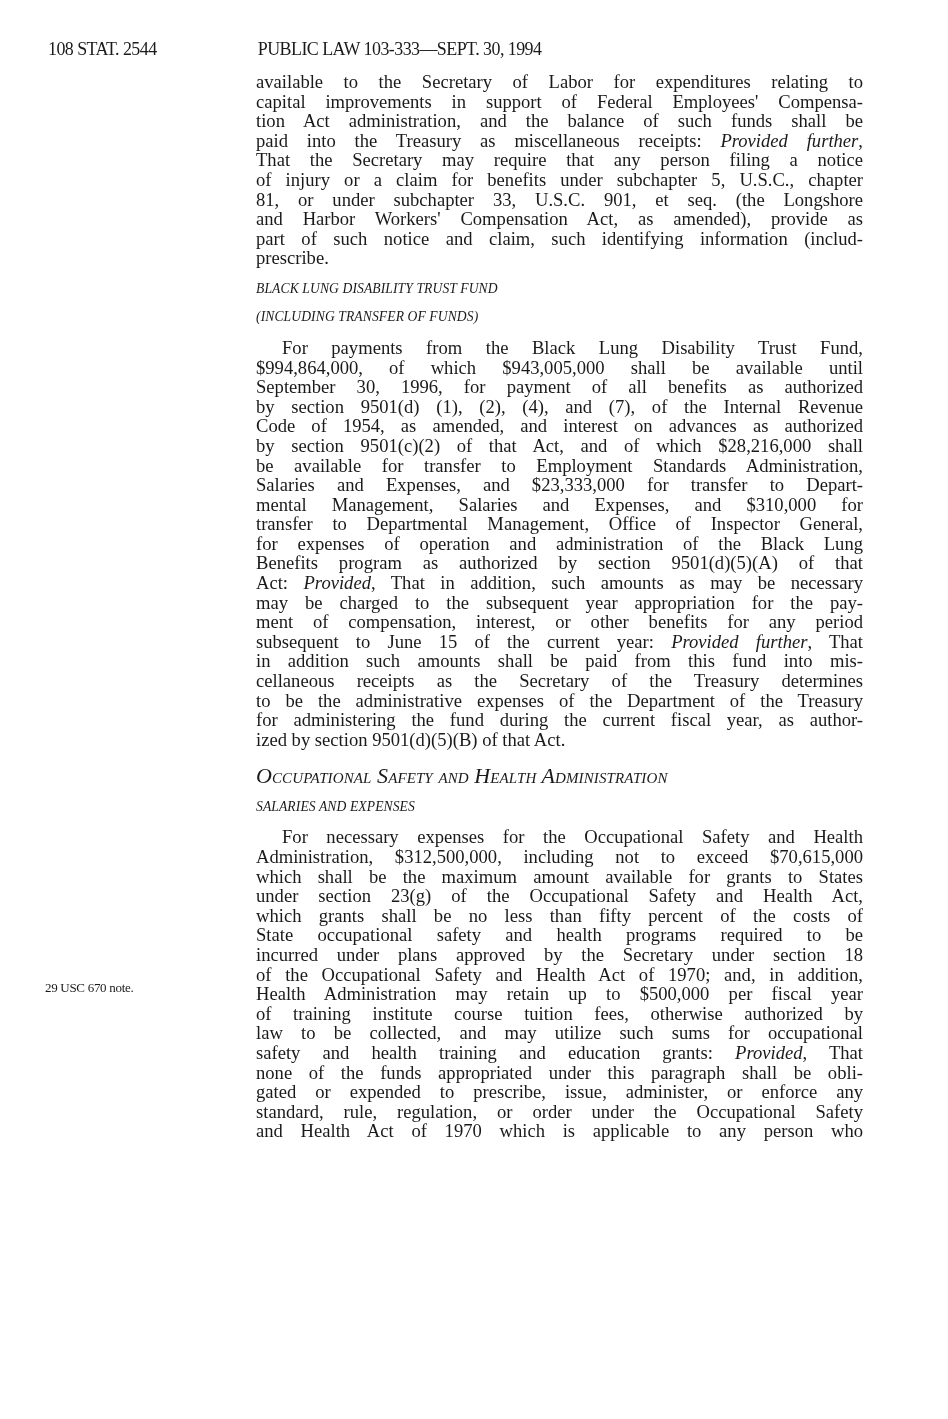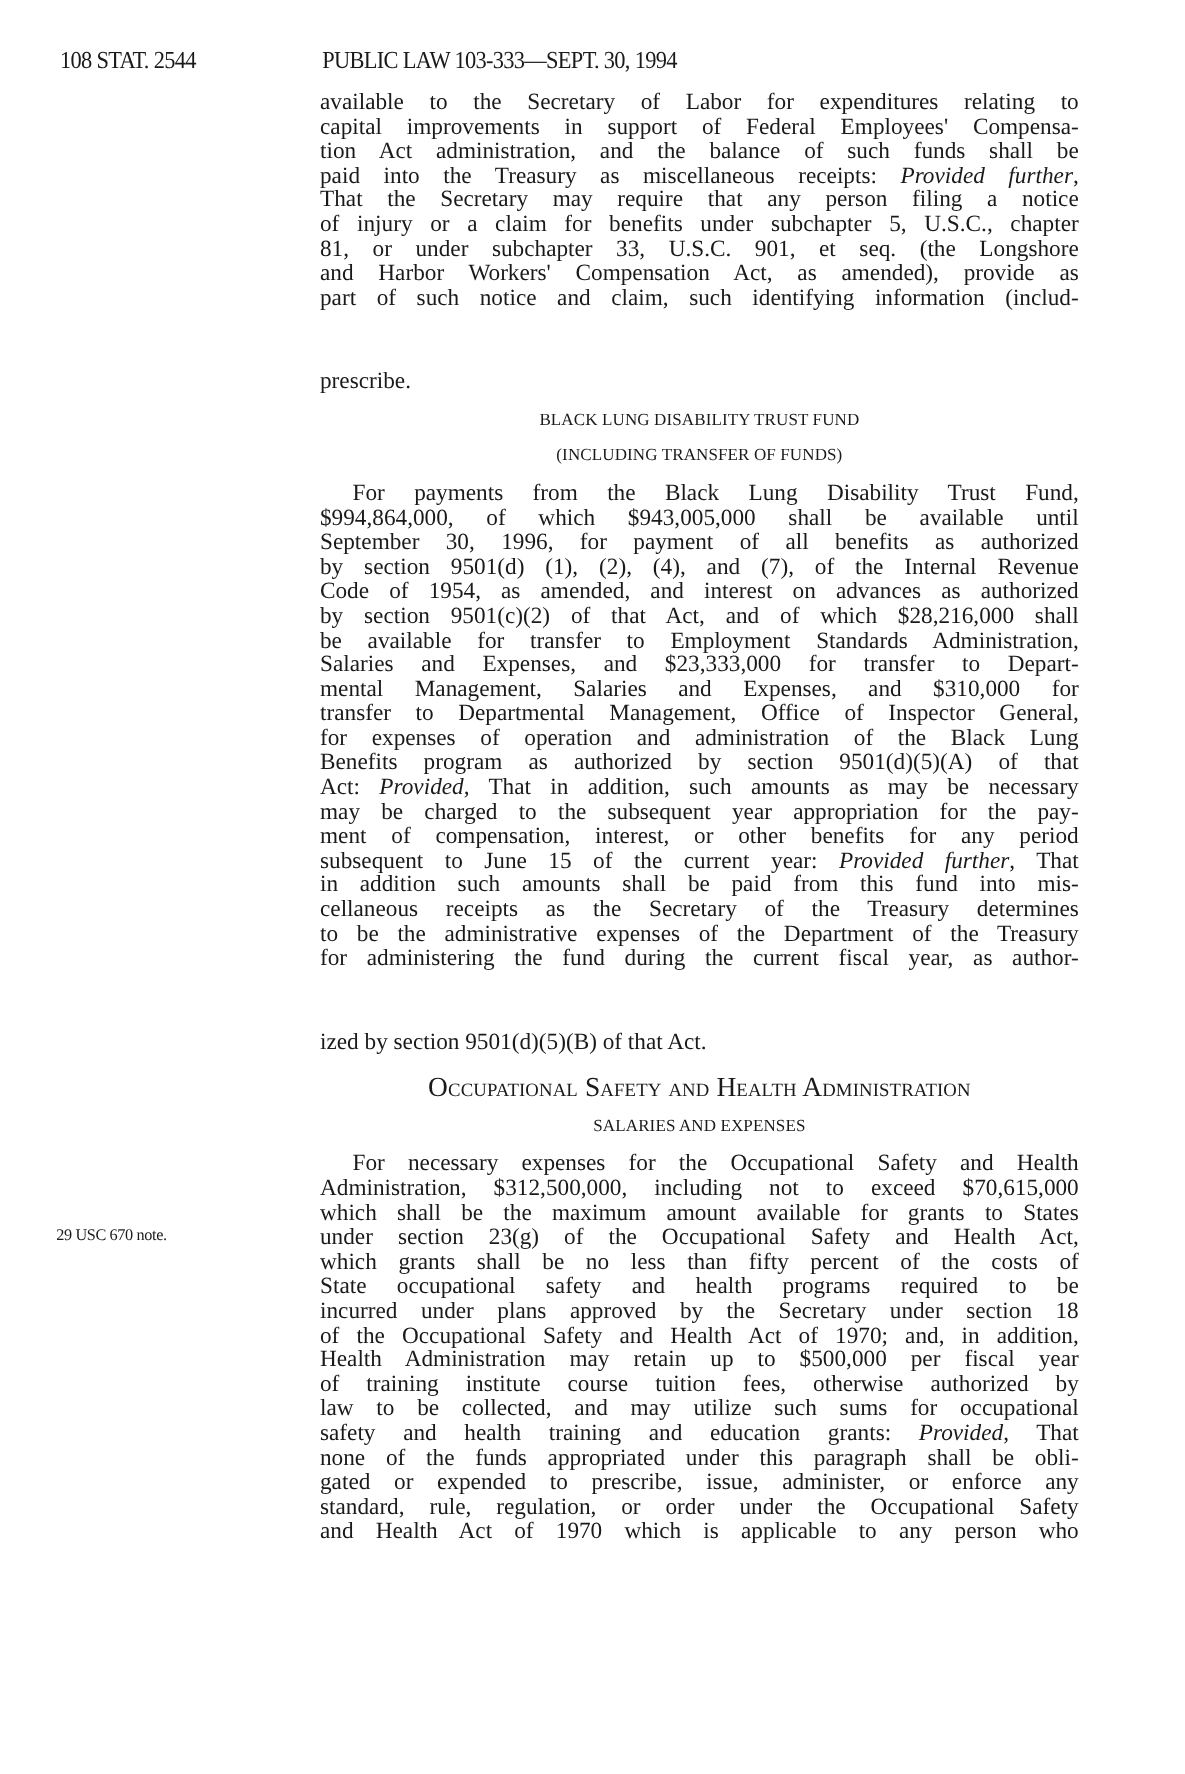--- a/index.html
+++ b/index.html
@@ -15,24 +15,24 @@
     .header .stat { position: absolute; left: 0; top: 0; white-space: nowrap; }
     .header .title { position: absolute; left: 228px; top: 0; white-space: nowrap; }
     .body {
       position: absolute; left: 256px; top: 72px; width: 607px;
       font-size: 18.6px; line-height: 19.6px;
     }
     .line {
       display: block; height: 19.6px; white-space: nowrap; overflow: visible;
       text-align: justify; text-align-last: justify;
     }
-    .line.last { text-align-last: left; margin-top: 47px; }
+    .line.last { text-align-last: left; }
     .line.indent { padding-left: 26px; }
     .heading {
-      display: block; text-align: center; font-size: 13.6px; letter-spacing: 0.1px;
+      display: block; text-align: left; font-size: 13.6px; letter-spacing: 0.1px; font-style: italic;
     }
     .heading.h1 { margin-top: 8px; height: 26px; line-height: 26px; }
     .heading.h2 { height: 36px; line-height: 30px; }
     .heading.sc { font-size: 22px; font-variant: small-caps; margin-top: 10px; height: 34px; line-height: 34px; }
     .heading.sub { height: 34px; line-height: 28px; }
     .margin-note {
       position: absolute; left: 45px; font-size: 13px; white-space: nowrap;
       letter-spacing: -0.3px;
     }
     i { font-style: italic; }

